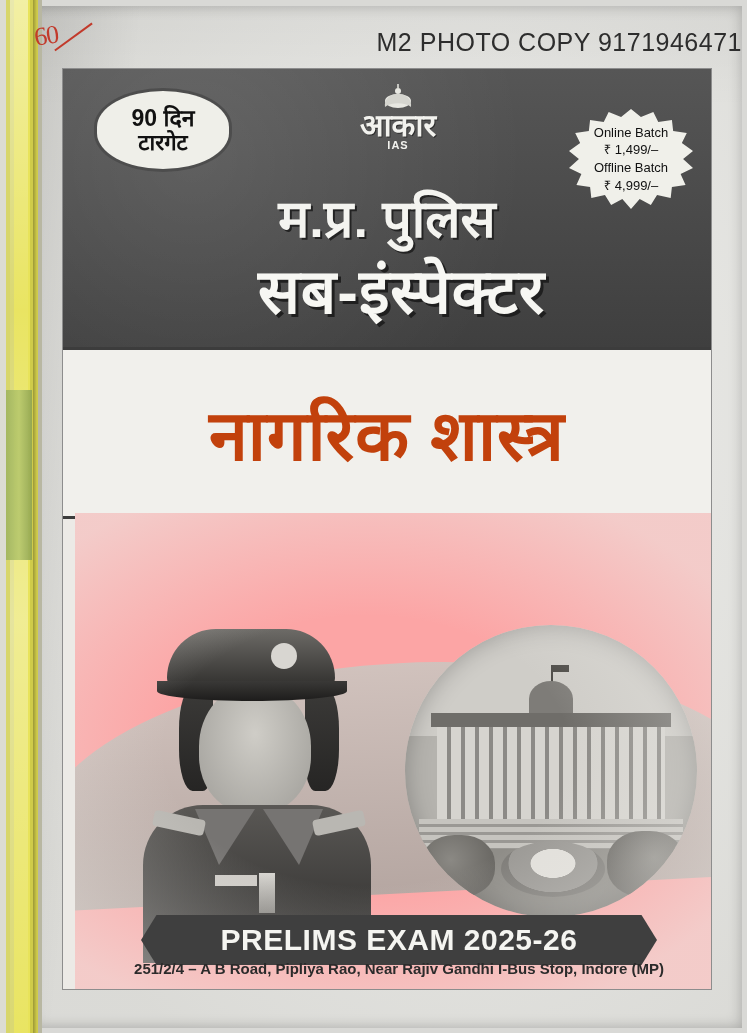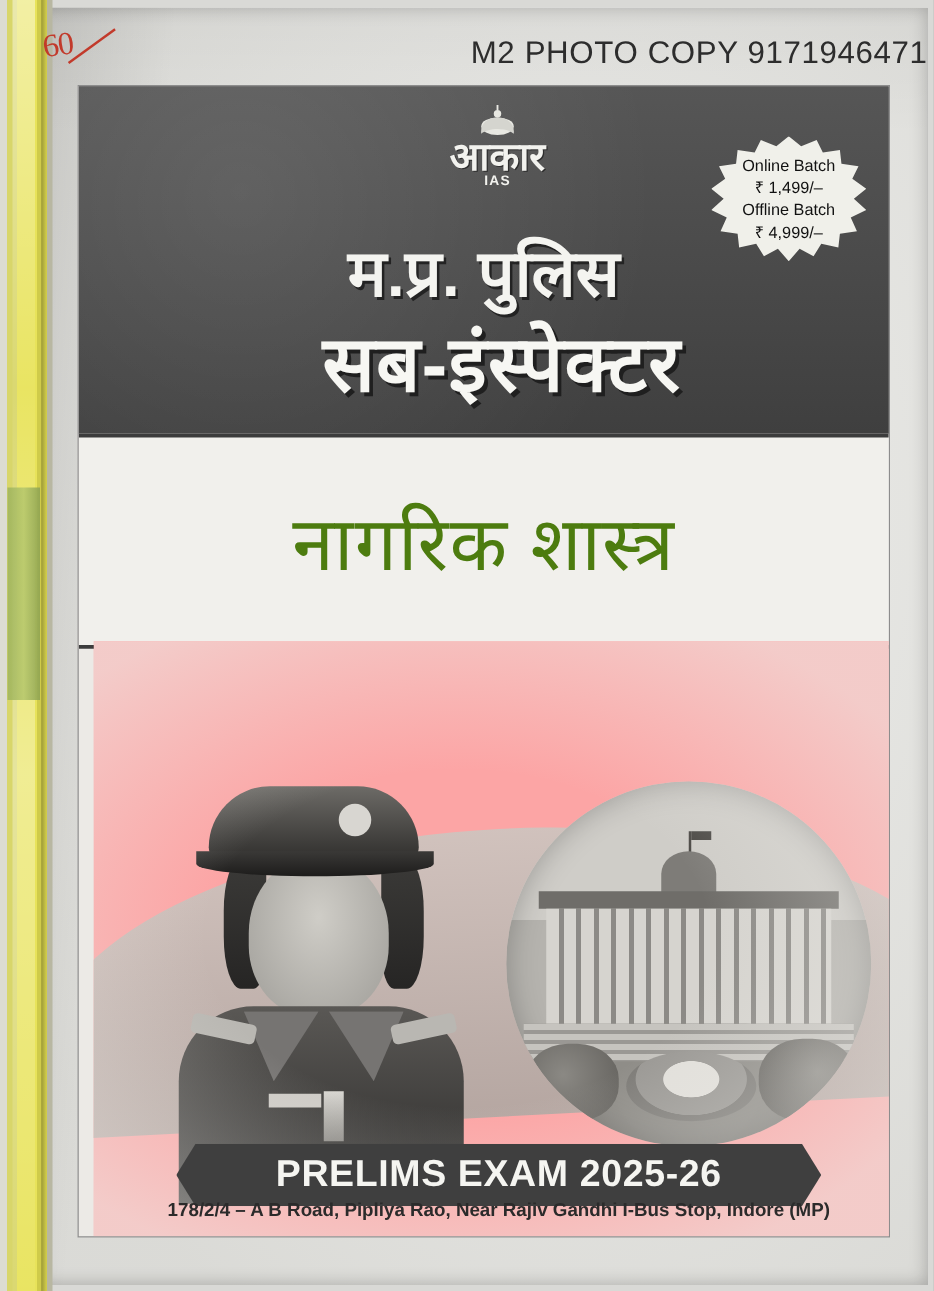--- a/index.html
+++ b/index.html
@@ -226,23 +226,23 @@
     width: 648px;
     height: 166px;
     background: #f1f0ec;
     border-top: 3px solid #3c3c3c;
     border-bottom: 3px solid #3c3c3c;
     display: flex;
     align-items: center;
     justify-content: center;
   }
   .subject-text {
-    font-size: 60px;
-    font-weight: 400;
-    color: #4d7c0f;
+    font-size: 70px;
+    font-weight: 700;
+    color: #c2410c;
     letter-spacing: 1px;
   }
 
   
   .photo-area {
     position: absolute;
     left: 12px; top: 444px;
     width: 648px;
     height: 476px;
     background: #fca5a5;
@@ -416,20 +416,24 @@
 
   <div class="paper">
     <div class="paper-shade"></div>
 
     <div class="copy-header">M2 PHOTO COPY 9171946471</div>
 
     <div class="cover">
 
       <div class="cover-top">
 
+        <div class="badge-90">
+          <div class="l1">90 दिन</div>
+          <div class="l2">टारगेट</div>
+        </div>
 
         <div class="logo">
           <div class="logo-mark">
             <svg viewBox="0 0 46 26" width="46" height="26" aria-hidden="true">
               <ellipse cx="23" cy="17" rx="13" ry="7" fill="#f0f0ea"></ellipse>
               <path d="M23 10 C14 10 9 16 10 23 C16 18 30 18 36 23 C37 16 32 10 23 10 Z" fill="#dcdcd6"></path>
               <circle cx="23" cy="7" r="3" fill="#f0f0ea"></circle>
               <path d="M23 4 L23 0" stroke="#f0f0ea" stroke-width="1.5"></path>
             </svg>
           </div>
@@ -485,21 +489,21 @@
           <div class="of-nameplate"></div>
           <div class="of-band"></div>
         </div>
 
         <div class="photo-fade"></div>
 
         <div class="ribbon">
           <div class="ribbon-text">PRELIMS EXAM 2025-26</div>
         </div>
 
-        <div class="address">178/2/4 – A B Road, Pipliya Rao, Near Rajiv Gandhi I-Bus Stop, Indore (MP)</div>
+        <div class="address">251/2/4 – A B Road, Pipliya Rao, Near Rajiv Gandhi I-Bus Stop, Indore (MP)</div>
       </div>
     </div>
   </div>
 
   <div class="spine">
     <div class="spine-sheen"></div>
     <div class="spine-green"></div>
     <div class="spine-crease"></div>
   </div>
 

